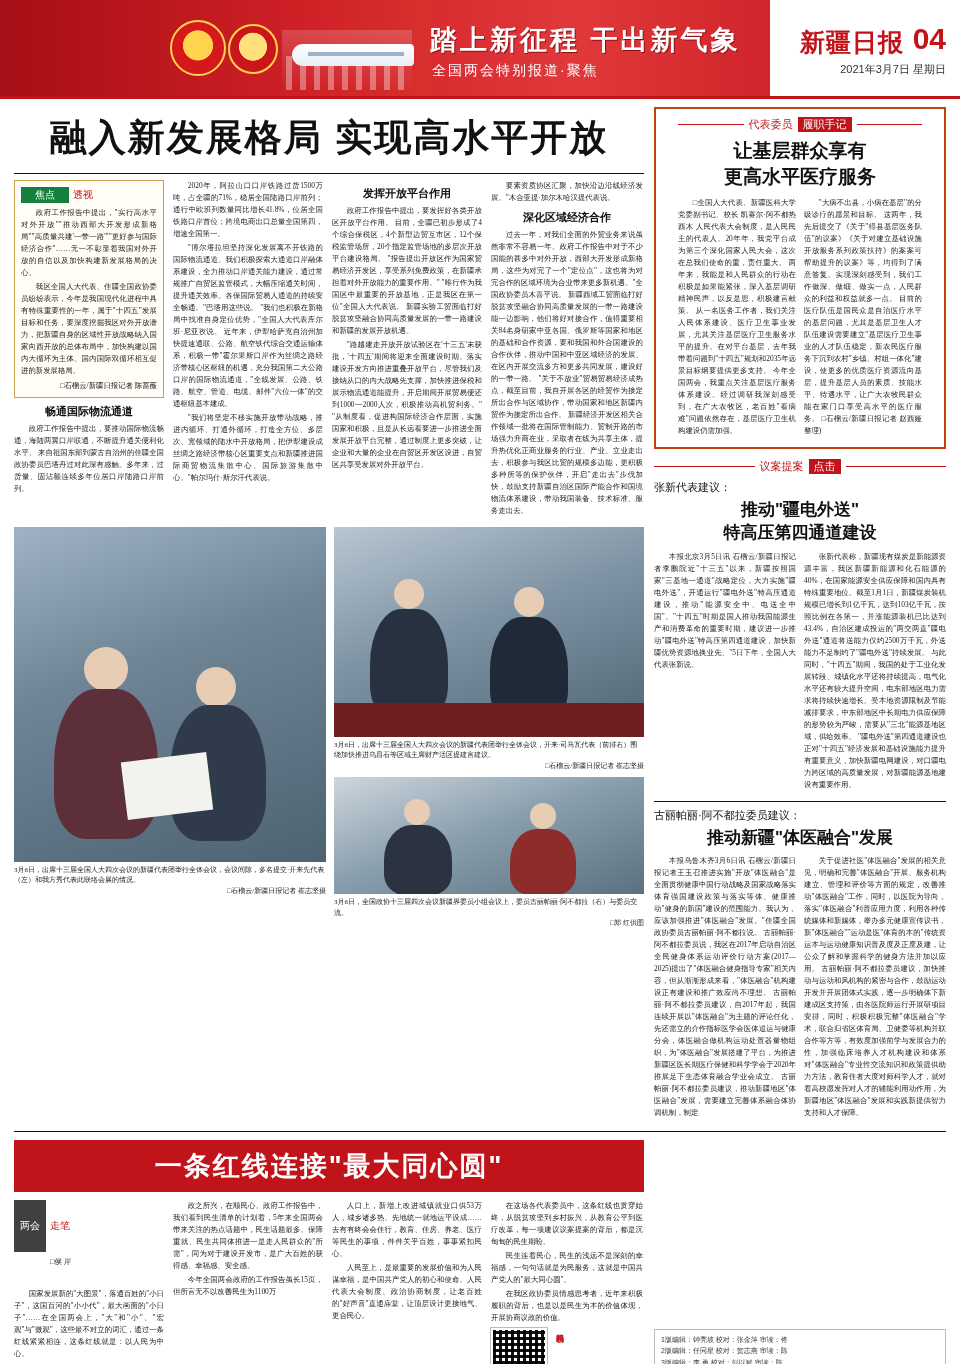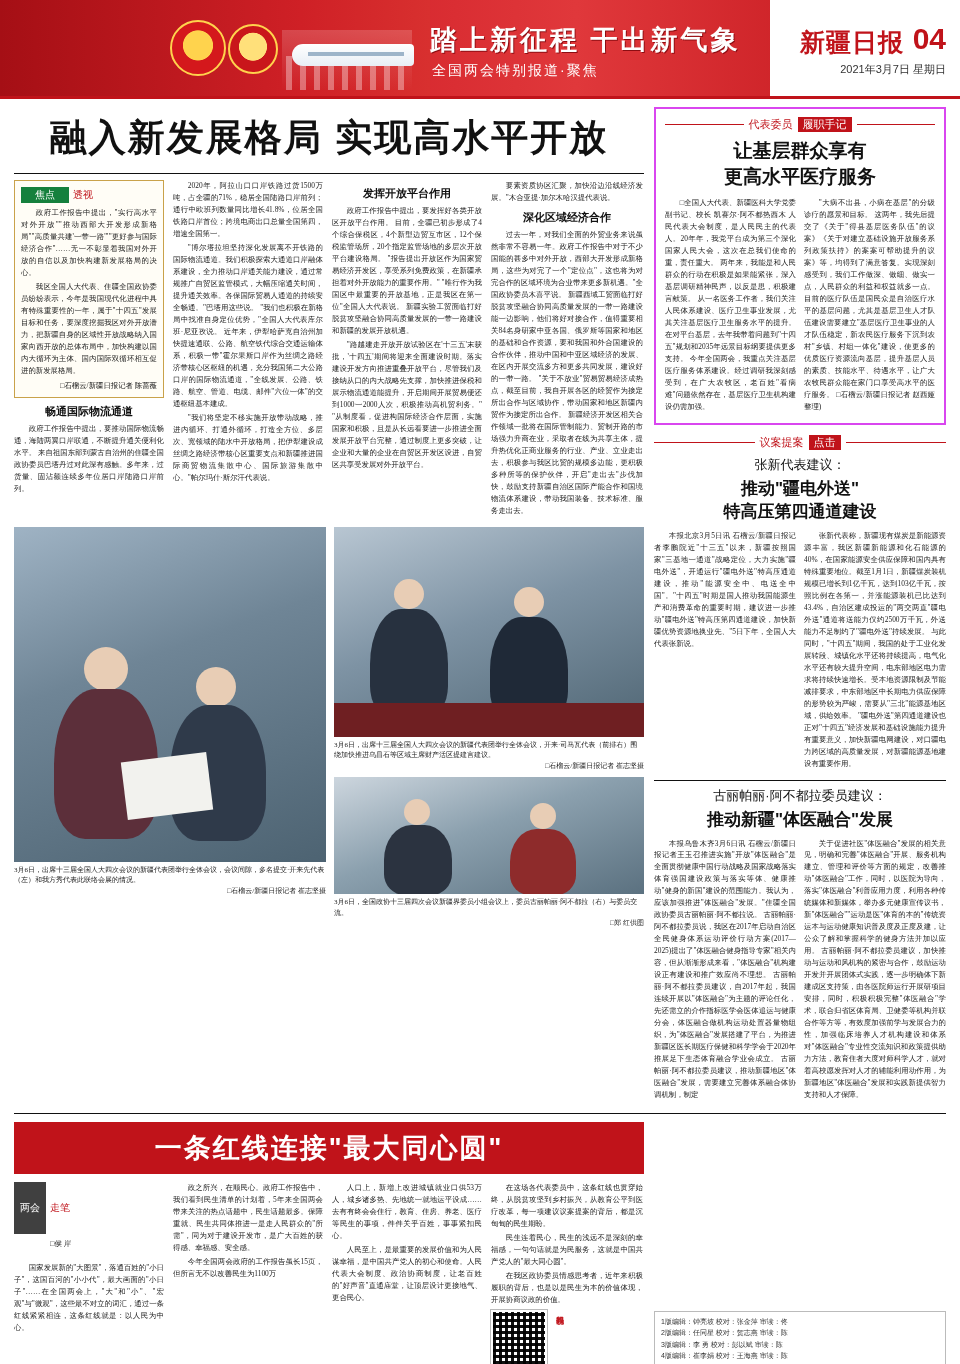--- a/index.html
+++ b/index.html
@@ -56,34 +56,34 @@
     font-family:"Liberation Sans","DejaVu Sans",sans-serif;}
   .byline{font-size:7.4px;text-align:right;margin-top:4px;}
 
   
   .focusbox{border:1px solid #c9a24a;padding:6px;background:#fffdf6;}
   .focus-tag{display:flex;align-items:center;gap:4px;margin-bottom:4px;}
   .focus-tag .t1{background:#15803d;color:#fff;font-size:10px;padding:1px 14px;font-family:"Liberation Sans",sans-serif;}
   .focus-tag .t2{color:#c0131a;font-size:10px;font-family:"Liberation Sans",sans-serif;}
 
   
-  .redbox{border:2px solid #d946ef;padding:8px 9px;}
+  .redbox{border:2px solid #c2410c;padding:8px 22px;}
   .tagline{display:flex;align-items:center;justify-content:center;gap:5px;margin-bottom:6px;}
   .tagline .line{flex:1;height:1px;background:#c0131a;}
   .tagline .a{color:#c0131a;font-size:11px;font-family:"Liberation Sans",sans-serif;}
   .tagline .b{background:#c0131a;color:#fff;font-size:11px;padding:0 5px;font-family:"Liberation Sans",sans-serif;}
   .bigtitle{font-size:19px;font-weight:bold;text-align:center;line-height:1.35;margin:2px 0 8px;
     font-family:"Liberation Sans","DejaVu Sans",sans-serif;}
   .r2{display:flex;gap:8px;}
   .r2 .cc{width:50%;}
 
   .propbox{margin-top:10px;}
   .mid-title{font-size:17px;font-weight:bold;text-align:center;line-height:1.35;margin:4px 0 6px;
     font-family:"Liberation Sans","DejaVu Sans",sans-serif;}
-  .small-lead{font-size:13px;text-align:center;margin:6px 0 4px;font-family:"Liberation Sans",sans-serif;}
+  .small-lead{font-size:11px;margin:6px 0 4px;font-family:"Liberation Sans",sans-serif;}
 
   
   .photorow{display:flex;gap:8px;margin-top:8px;}
   .photo{position:relative;overflow:hidden;background:#7e8a94;}
   .cap{font-size:7px;line-height:1.5;margin-top:3px;color:#222;}
   .cap .credit{text-align:right;display:block;}
 
   .ph1{width:312px;height:335px;background:linear-gradient(160deg,#9fb3c4 0%,#6f8596 40%,#4d6372 100%);}
   .ph2{width:310px;height:210px;background:linear-gradient(160deg,#b8c6d2 0%,#7e93a4 45%,#4f6573 100%);}
   .ph3{width:310px;height:117px;background:linear-gradient(160deg,#cdd6de 0%,#8ba0ae 45%,#5b7180 100%);}
@@ -338,21 +338,21 @@
     <div class="bottom">
       <div style="display:flex;gap:10px;">
         <div style="width:630px;">
           <div class="redtitlebar">一条红线连接"最大同心圆"</div>
           <div class="bott-cols">
             <div class="c">
               <div class="twohui">
                 <span class="t1">两会</span>
                 <span class="t2">走笔</span>
               </div>
-              <div class="txt" style="margin-bottom:12px;padding-left:36px;"><span>□侯 岸</span></div>
+              <div class="txt" style="margin-bottom:20px;padding-left:36px;"><span>□侯 岸</span></div>
               <div class="txt">
                   <p>国家发展新的"大图景"，落通百姓的"小日子"，这国百河的"小小代"，最大画面的"小日子"……在全国两会上，"大"和"小"、"宏观"与"微观"，这些最不对立的词汇，通过一条红线紧紧相连，这条红线就是：以人民为中心。</p>
                 </div>
             </div>
             <div class="c">
               <div class="txt">
                 <p>政之所兴，在顺民心。政府工作报告中，我们看到民生清单的计划着，5年来全国两会带来关注的热点话题中，民生话题最多。保障重就、民生共同体推进一是走人民群众的"所需"，同为对于建设开发市，是广大百姓的获得感、幸福感、安全感。</p>
                 <p>今年全国两会政府的工作报告虽长15页，但所言无不以改善民生为1100万</p>
               </div>
             </div>

